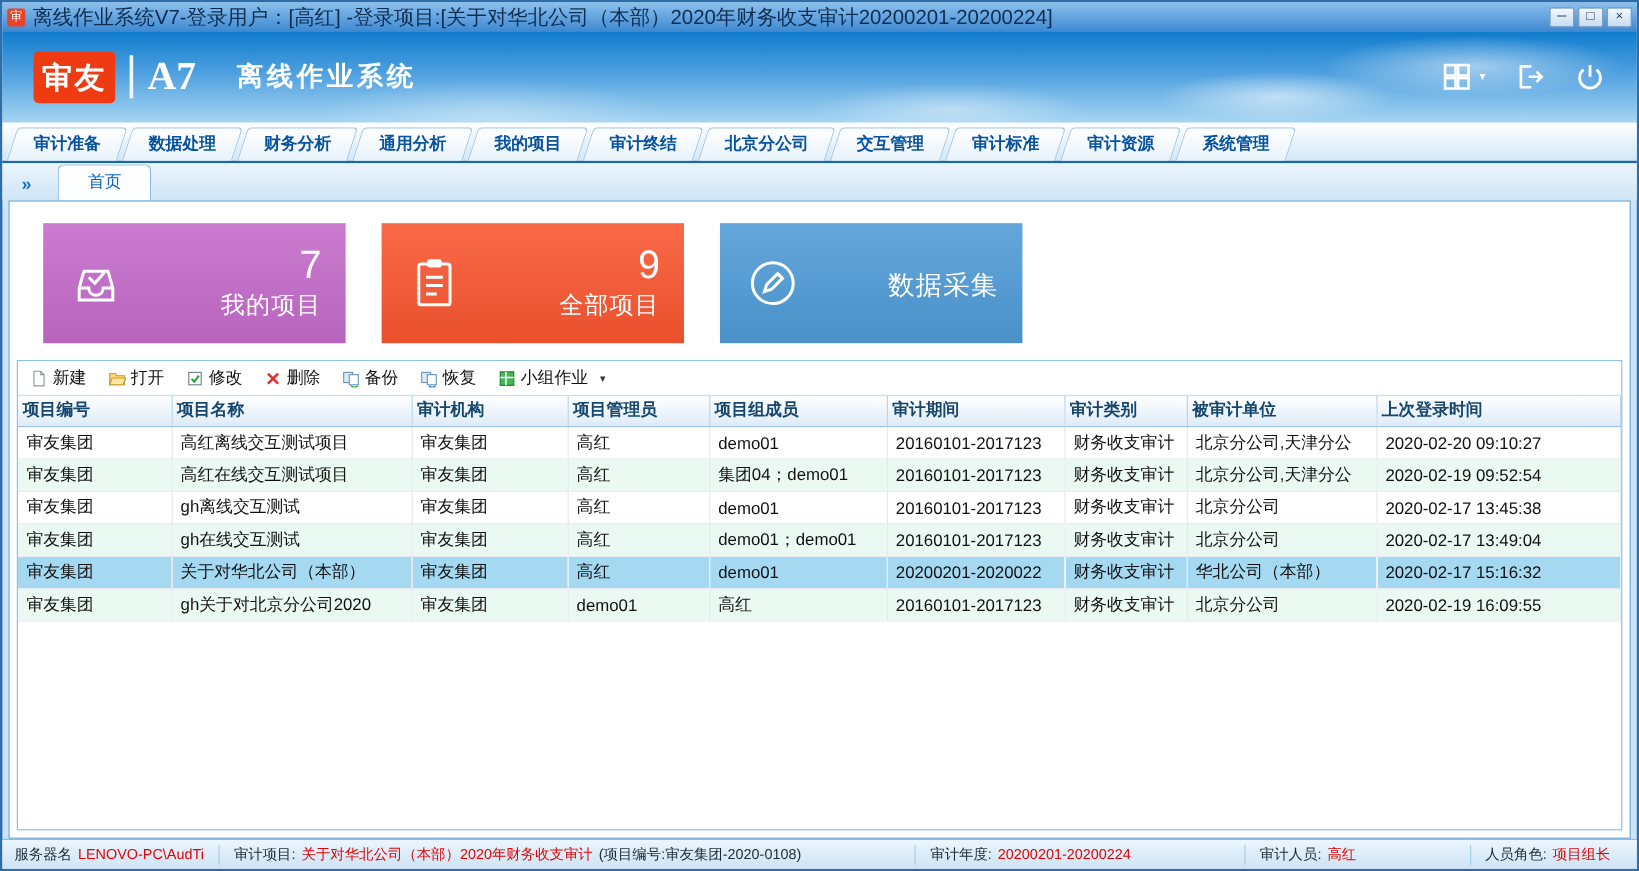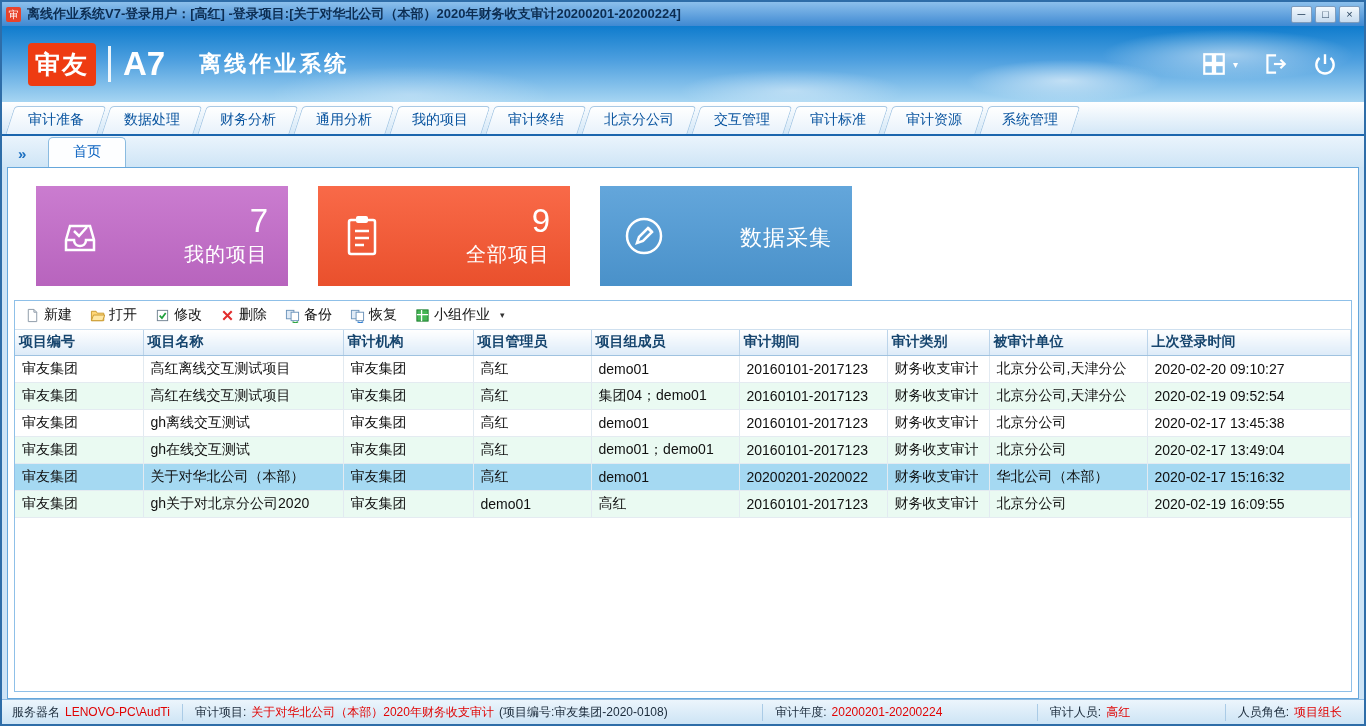--- a/index.html
+++ b/index.html
@@ -17,41 +17,41 @@
   .titlebar {
     height:24px; flex:0 0 24px;
     background:linear-gradient(#8cc0ec,#3f89d2);
     display:flex; align-items:center; padding:0 4px; gap:6px;
   }
   .title-icon {
     width:15px; height:15px; background:#e8432a; color:#fff;
     font-size:10px; line-height:15px; text-align:center; border-radius:2px; flex:0 0 15px;
   }
   .title-text {
-    font-size:13px; color:#0c2d52; font-weight:bold; flex:1;
+    font-size:17px; color:#0c2d52; font-weight:normal; flex:1;
     white-space:nowrap; overflow:hidden;
   }
   .win-controls { display:flex; gap:3px; }
   .win-btn {
     width:21px; height:17px; background:linear-gradient(#f4f9fd,#c7dbee);
     border:1px solid #7d9cbd; border-radius:2px; font-size:11px; line-height:15px;
     text-align:center; color:#27415c; cursor:pointer;
   }
   
   .header {
     height:76px; flex:0 0 76px; position:relative;
     background:
       radial-gradient(140px 30px at 78% 72%, rgba(255,255,255,.55), transparent 70%),
       radial-gradient(180px 36px at 90% 38%, rgba(255,255,255,.5), transparent 70%),
       radial-gradient(160px 30px at 58% 85%, rgba(255,255,255,.4), transparent 70%),
       radial-gradient(200px 40px at 30% 90%, rgba(255,255,255,.3), transparent 70%),
       linear-gradient(180deg,#0f7ccd 0%,#4d9fdf 45%,#a6d5f2 100%);
     display:flex; align-items:center; justify-content:space-between; padding:0 26px;
   }
-  .logo { display:flex; align-items:center; gap:12px; }
+  .logo { display:flex; align-items:center; gap:12px;font-family:Liberation Serif, serif; }
   .logo-badge {
     background:#ee3b12; color:#fff; font-size:25px; font-weight:bold;
     padding:5px 7px; border-radius:4px; letter-spacing:2px;
   }
   .logo-sep { width:3px; height:36px; background:#fff; opacity:.9; }
   .logo-product { color:#fff; font-size:33px; font-weight:bold; }
   .app-name { color:#fff; font-size:22px; font-weight:bold; margin-left:22px; letter-spacing:3px; }
   .header-icons { display:flex; align-items:center; gap:24px; }
   .header-icons svg { width:26px; height:26px; display:block; cursor:pointer; }
   .apps-caret { color:#fff; font-size:10px; margin-left:-18px; cursor:pointer; }
@@ -62,21 +62,21 @@
     border-bottom:2px solid #1b66ae;
     display:flex; align-items:flex-end; padding:0 8px; gap:4px;
   }
   .menu-tab { position:relative; height:28px; padding:0 18px; display:flex; align-items:center; cursor:pointer; }
   .menu-tab::before {
     content:""; position:absolute; inset:0;
     background:linear-gradient(#ffffff,#e8f2fb);
     border:1px solid #a9c9e5; border-bottom:none;
     transform:skewX(-18deg); border-radius:4px 4px 0 0;
   }
-  .menu-tab-label { position:relative; color:#06529e; font-size:14px; font-weight:normal; white-space:nowrap; }
+  .menu-tab-label { position:relative; color:#06529e; font-size:14px; font-weight:bold; white-space:nowrap; }
   
   .tabstrip {
     height:31px; flex:0 0 31px;
     background:linear-gradient(#eaf4fc,#cfe5f6);
     display:flex; align-items:flex-end; padding:0 0 0 10px; gap:16px;
   }
   .expander { color:#1b6fc0; font-weight:bold; font-size:15px; padding:0 6px 5px; cursor:pointer; }
   .page-tab {
     background:#fdfeff; border:1px solid #8abbe0; border-bottom:none;
     border-radius:5px 5px 0 0; color:#0a62c0; font-size:14px;

